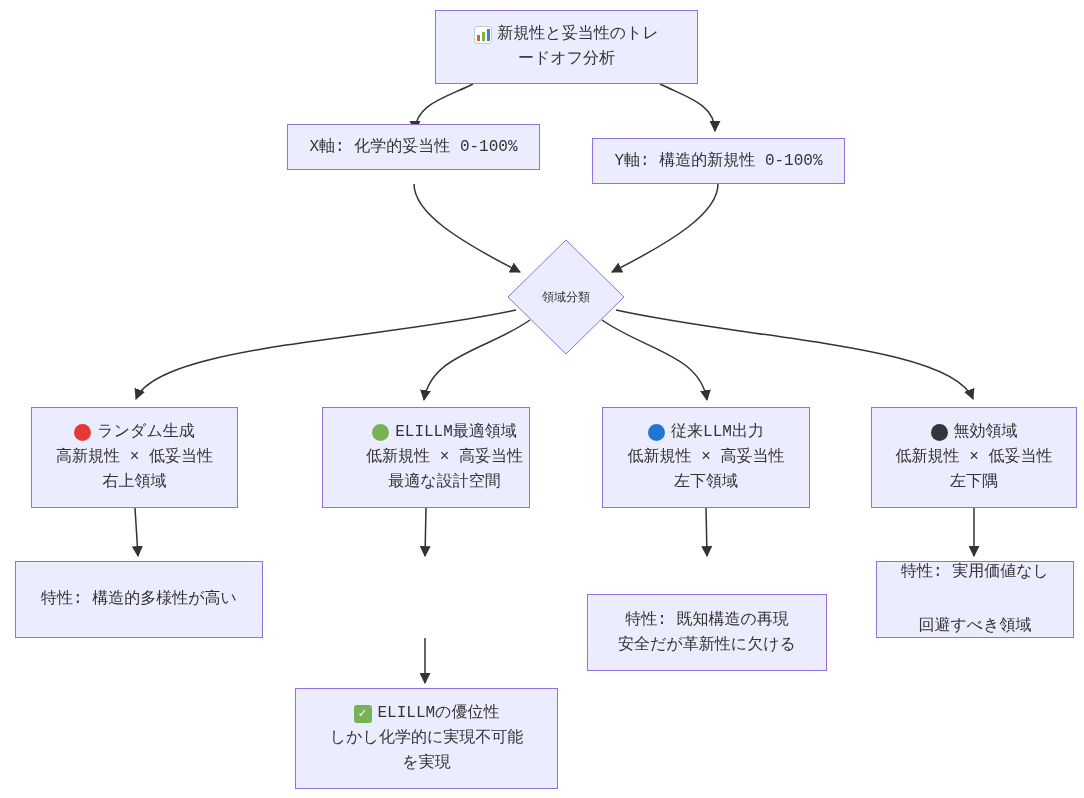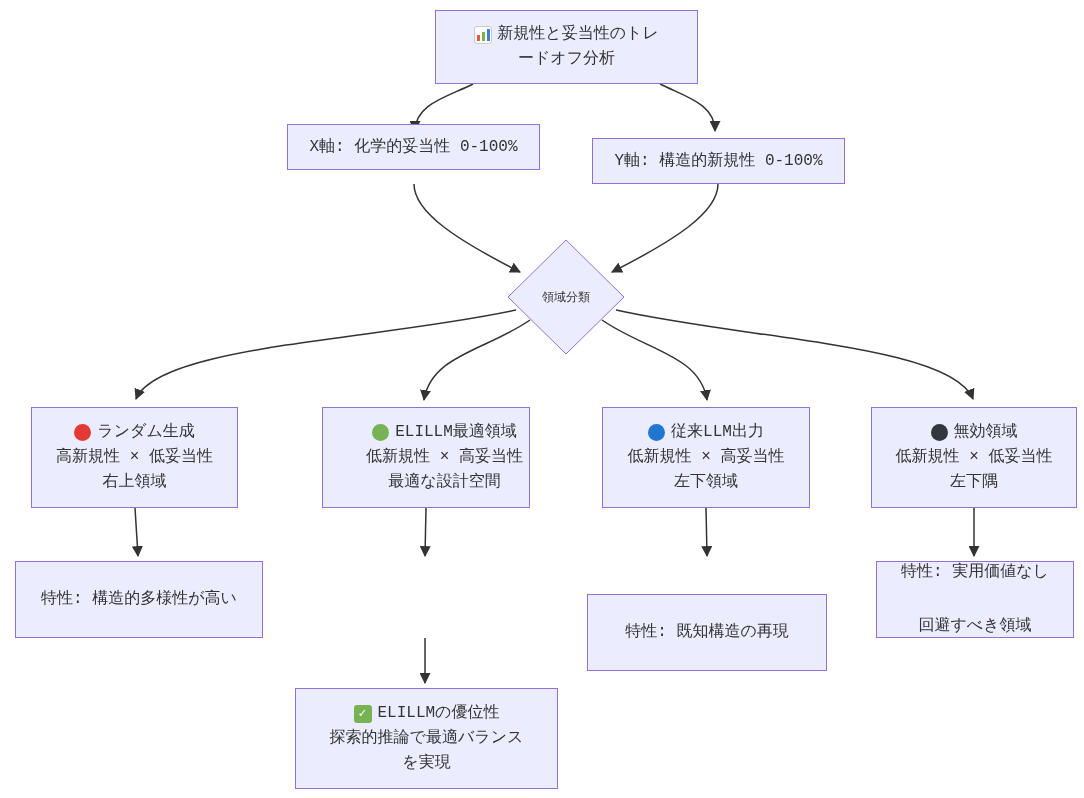--- a/index.html
+++ b/index.html
@@ -131,29 +131,30 @@
     <div class="line">左下隅</div>
   </div>
 
   <div class="node" style="left:15px;top:561px;width:248px;height:77px;">
     <div class="line">特性: 構造的多様性が高い</div>
   </div>
 
 
   <div class="node" style="left:587px;top:561px;width:240px;height:77px;margin-top:33px;">
     <div class="line">特性: 既知構造の再現</div>
+    <div class="line">安全だが革新性に欠ける</div>
   </div>
 
   <div class="node" style="left:876px;top:561px;width:198px;height:77px;gap:29px;">
     <div class="line">特性: 実用価値なし</div>
     <div class="line">回避すべき領域</div>
   </div>
 
   <div class="node" style="left:295px;top:688px;width:263px;height:101px;">
     <div class="iconrow">
       <span class="icon-check">✓</span>
       <span>ELILLMの優位性</span>
     </div>
-    <div class="line">探索的推論で最適バランス</div>
+    <div class="line">しかし化学的に実現不可能</div>
     <div class="line">を実現</div>
   </div>
 
 </div>
 
 </body></html>

